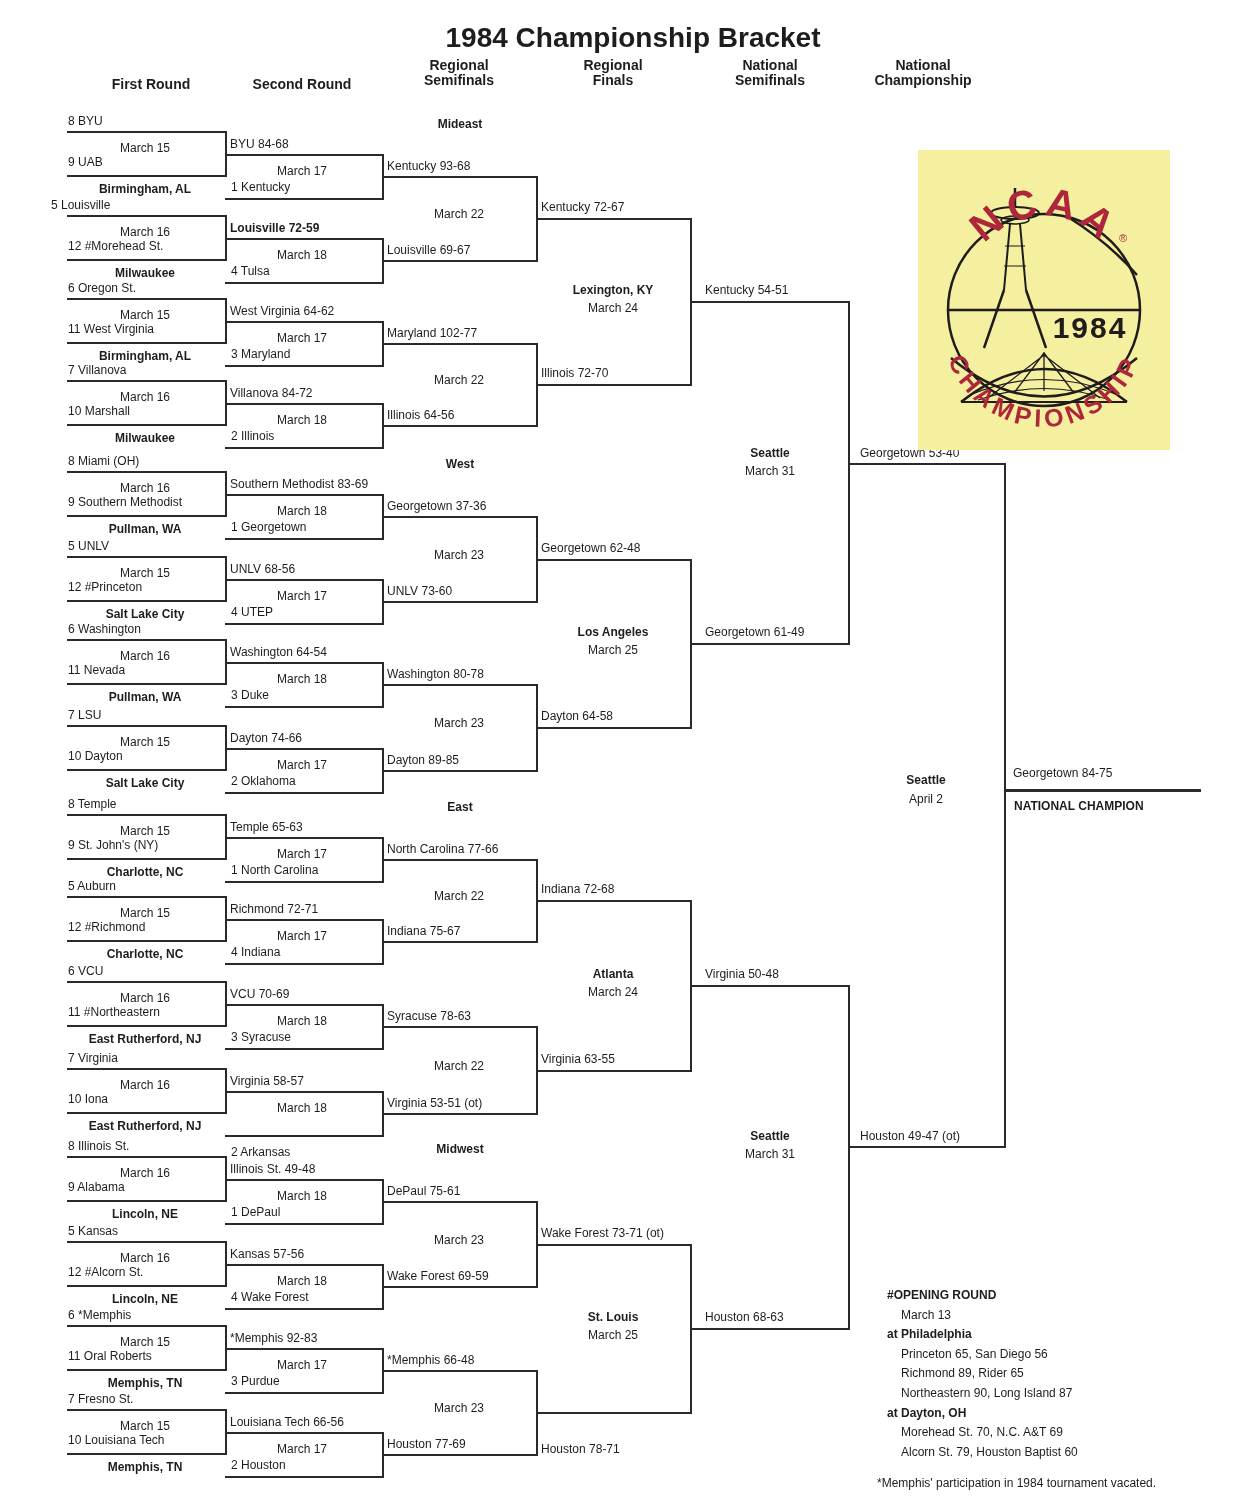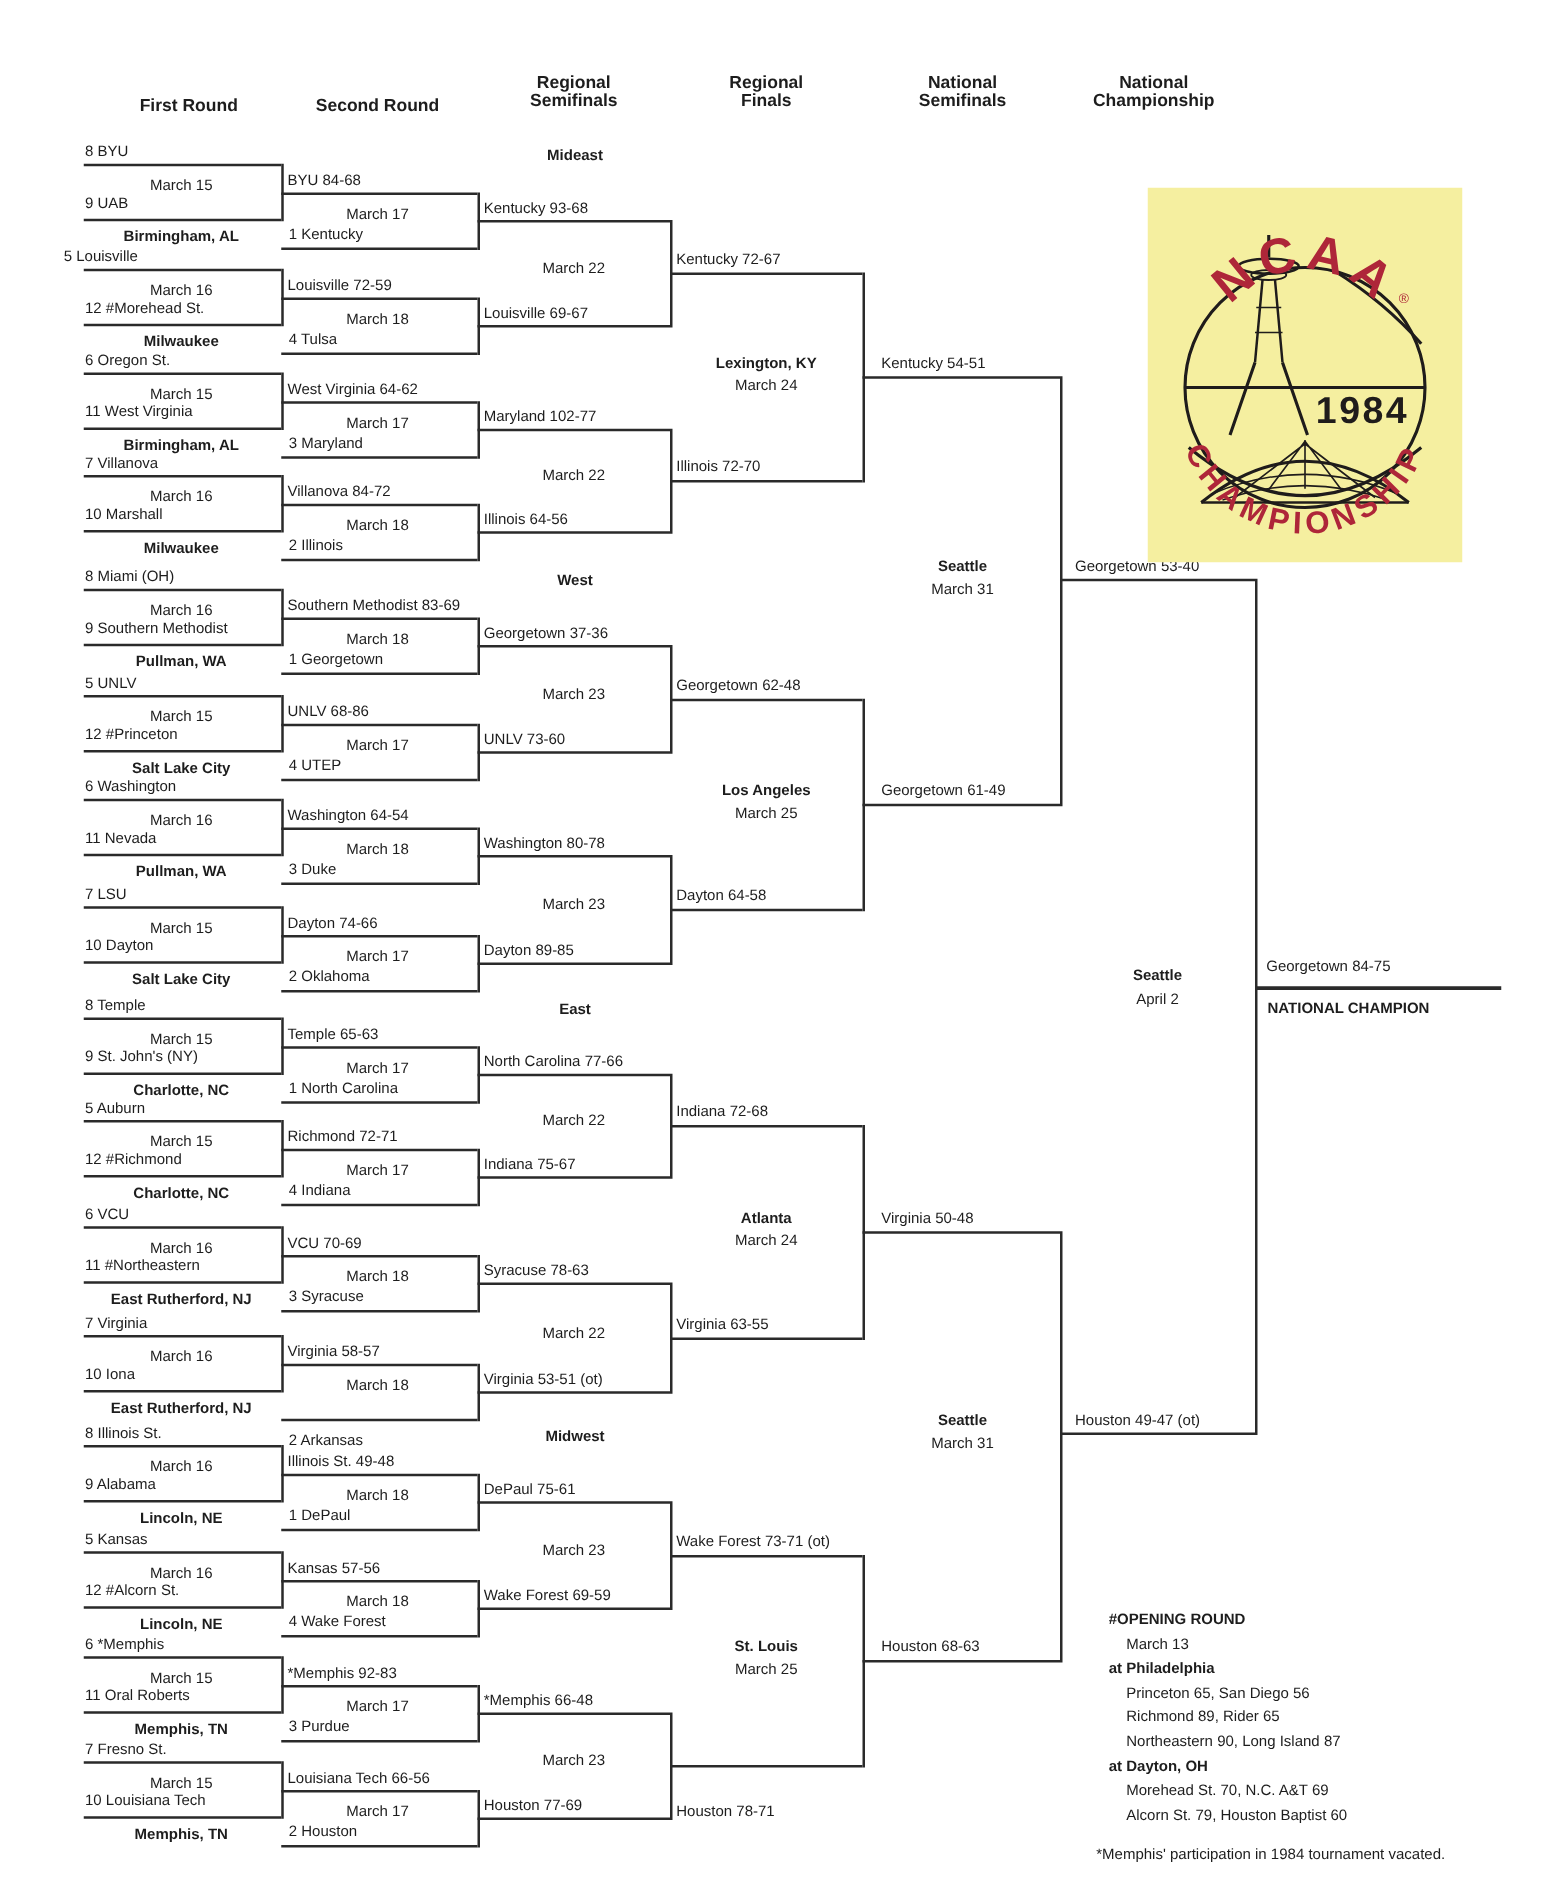--- a/index.html
+++ b/index.html
@@ -12,20 +12,21 @@
   .hdr{position:absolute;font-size:14px;line-height:15px;font-weight:bold;
        transform:translateX(-50%);white-space:nowrap;}
   #title{position:absolute;left:633px;top:22px;transform:translateX(-50%);
          font-size:28px;font-weight:bold;white-space:nowrap;}
   #logo{position:absolute;left:918px;top:150px;}
 </style>
 </head>
 <body>
 
 <div id="page">
+  <div id="title">1984 Championship Bracket</div>
 
   <div id="bracket">
       <div class="hdr" style="left: 151px; top: 77px;">First Round</div>
       <div class="hdr" style="left: 302px; top: 77px; text-align: right;">Second Round</div>
       <div class="hdr" style="left: 459px; top: 58px;">Regional</div>
       <div class="hdr" style="left: 459px; top: 73px;">Semifinals</div>
       <div class="hdr" style="left: 613px; top: 58px;">Regional</div>
       <div class="hdr" style="left: 613px; top: 73px;">Finals</div>
       <div class="hdr" style="left: 770px; top: 58px;">National</div>
       <div class="hdr" style="left: 770px; top: 73px;">Semifinals</div>
@@ -45,21 +46,21 @@
       <div class="lbl" style="left: 231px; top: 181px;">1 Kentucky</div>
       <div class="ln" style="left: 225px; top: 198px; width: 157px; height: 2px;"></div>
       <div class="ln" style="left: 382px; top: 154px; width: 2px; height: 46px;"></div>
       <div class="lbl" style="left: 51px; top: 199px;">5 Louisville</div>
       <div class="ln" style="left: 67px; top: 215px; width: 158px; height: 2px;"></div>
       <div class="lbl c" style="left: 145px; top: 226px;">March 16</div>
       <div class="lbl" style="left: 68px; top: 240px;">12 #Morehead St.</div>
       <div class="ln" style="left: 67px; top: 259px; width: 158px; height: 2px;"></div>
       <div class="ln" style="left: 225px; top: 215px; width: 2px; height: 46px;"></div>
       <div class="lbl b c" style="left: 145px; top: 267px;">Milwaukee</div>
-      <div class="lbl" style="left: 230px; top: 222px;">Louisville 72-59</div>
+      <div class="lbl" style="left: 230px; top: 222px; font-weight: bold;">Louisville 72-59</div>
       <div class="ln" style="left: 225px; top: 238px; width: 157px; height: 2px;"></div>
       <div class="lbl c" style="left: 302px; top: 249px;">March 18</div>
       <div class="lbl" style="left: 231px; top: 265px;">4 Tulsa</div>
       <div class="ln" style="left: 225px; top: 282px; width: 157px; height: 2px;"></div>
       <div class="ln" style="left: 382px; top: 238px; width: 2px; height: 46px;"></div>
       <div class="lbl" style="left: 68px; top: 282px;">6 Oregon St.</div>
       <div class="ln" style="left: 67px; top: 298px; width: 158px; height: 2px;"></div>
       <div class="lbl c" style="left: 145px; top: 309px;">March 15</div>
       <div class="lbl" style="left: 68px; top: 323px;">11 West Virginia</div>
       <div class="ln" style="left: 67px; top: 342px; width: 158px; height: 2px;"></div>
@@ -119,21 +120,21 @@
       <div class="lbl" style="left: 231px; top: 521px;">1 Georgetown</div>
       <div class="ln" style="left: 225px; top: 538px; width: 157px; height: 2px;"></div>
       <div class="ln" style="left: 382px; top: 494px; width: 2px; height: 46px;"></div>
       <div class="lbl" style="left: 68px; top: 540px;">5 UNLV</div>
       <div class="ln" style="left: 67px; top: 556px; width: 158px; height: 2px;"></div>
       <div class="lbl c" style="left: 145px; top: 567px;">March 15</div>
       <div class="lbl" style="left: 68px; top: 581px;">12 #Princeton</div>
       <div class="ln" style="left: 67px; top: 600px; width: 158px; height: 2px;"></div>
       <div class="ln" style="left: 225px; top: 556px; width: 2px; height: 46px;"></div>
       <div class="lbl b c" style="left: 145px; top: 608px;">Salt Lake City</div>
-      <div class="lbl" style="left: 230px; top: 563px;">UNLV 68-86</div>
+      <div class="lbl" style="left: 230px; top: 563px;">UNLV 68-56</div>
       <div class="ln" style="left: 225px; top: 579px; width: 157px; height: 2px;"></div>
       <div class="lbl c" style="left: 302px; top: 590px;">March 17</div>
       <div class="lbl" style="left: 231px; top: 606px;">4 UTEP</div>
       <div class="ln" style="left: 225px; top: 623px; width: 157px; height: 2px;"></div>
       <div class="ln" style="left: 382px; top: 579px; width: 2px; height: 46px;"></div>
       <div class="lbl" style="left: 68px; top: 623px;">6 Washington</div>
       <div class="ln" style="left: 67px; top: 639px; width: 158px; height: 2px;"></div>
       <div class="lbl c" style="left: 145px; top: 650px;">March 16</div>
       <div class="lbl" style="left: 68px; top: 664px;">11 Nevada</div>
       <div class="ln" style="left: 67px; top: 683px; width: 158px; height: 2px;"></div>

